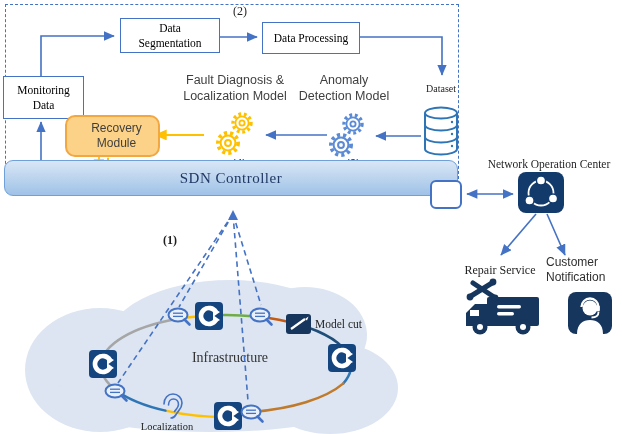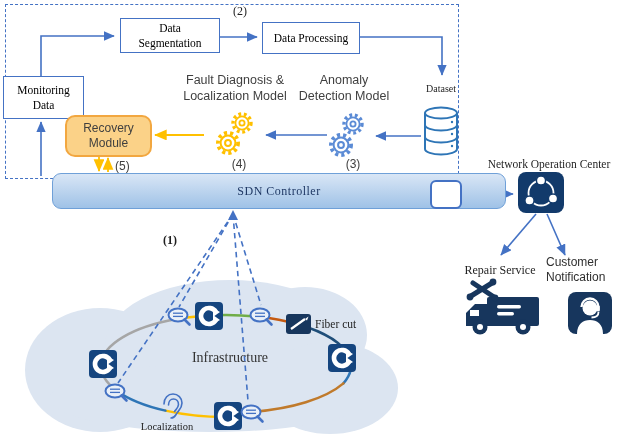--- a/index.html
+++ b/index.html
@@ -8,30 +8,30 @@
   #canvas svg.layer{position:absolute;left:0;top:0;}
   .lbl{position:absolute;white-space:pre-line;line-height:1.25;}
   .serif{font-family:"Liberation Serif",serif;color:#1f1f1f;}
   .sans{font-family:"Liberation Sans",sans-serif;color:#3f3f3f;}
   .ctr{text-align:center;}
   .box{position:absolute;background:#fff;border:1.5px solid #4472C4;
        display:flex;align-items:center;justify-content:center;
        text-align:center;font-size:11.5px;white-space:pre-line;line-height:1.3;}
   .dashedbox{position:absolute;left:5px;top:4px;width:452px;height:173px;
              border:1.2px dashed #4472C4;background:transparent;}
-  .sdnbar{position:absolute;left:4px;top:173px;width:452px;height:34px;
+  .sdnbar{position:absolute;left:4px;top:160px;width:452px;height:34px;
           border:1px solid #6FA0D8;border-radius:9px;
           background:linear-gradient(#d9e6f6 0%,#bcd4ee 50%,#9fc2e7 100%);
           display:flex;align-items:center;justify-content:center;
-          font-size:12px;color:#1F3864;letter-spacing:.5px;margin-left:48px;}
+          font-size:15px;color:#1F3864;letter-spacing:.5px;}
   .recovery{position:absolute;left:65px;top:115px;width:83px;height:38px;
             background:#FBD288;border:2px solid #F2A740;border-radius:10px;
             display:flex;align-items:center;justify-content:center;text-align:center;
             font-family:"Liberation Sans",sans-serif;font-size:12px;color:#3f3f3f;
-            white-space:pre-line;line-height:1.25;}
+            white-space:pre-line;line-height:1.25;padding-left:8px;}
   .settings-chip{position:absolute;left:430px;top:180px;width:32px;height:29px;
             background:#fff;border:2px solid #4472C4;border-radius:6px;box-sizing:border-box;}
 </style>
 </head>
 <body>
 
 <div id="canvas">
 
   <svg class="layer" width="622" height="434" viewBox="0 0 622 434">
     <defs>
@@ -242,18 +242,18 @@
 
   <div class="lbl serif ctr" style="left:458px;top:263px;width:84px;font-size:12px;">Repair Service</div>
 
   <div class="lbl serif ctr" style="left:476px;top:157px;width:146px;font-size:11.5px;">Network Operation Center</div>
 
   <div class="lbl sans" style="left:546px;top:255px;width:78px;font-size:12px;color:#2f2f2f;">Customer
 Notification</div>
 
   <div class="lbl serif ctr" style="left:178px;top:349px;width:104px;font-size:14px;color:#333;">Infrastructure</div>
 
-  <div class="lbl serif" style="left:315px;top:317px;width:48px;font-size:11.5px;">Fiber cut</div>
+  <div class="lbl serif" style="left:315px;top:317px;width:48px;font-size:11.5px;">Model cut</div>
 
 
   <div class="lbl serif ctr" style="left:131px;top:420px;width:72px;font-size:10.5px;">Localization</div>
 
 </div>
 
 </body></html>

